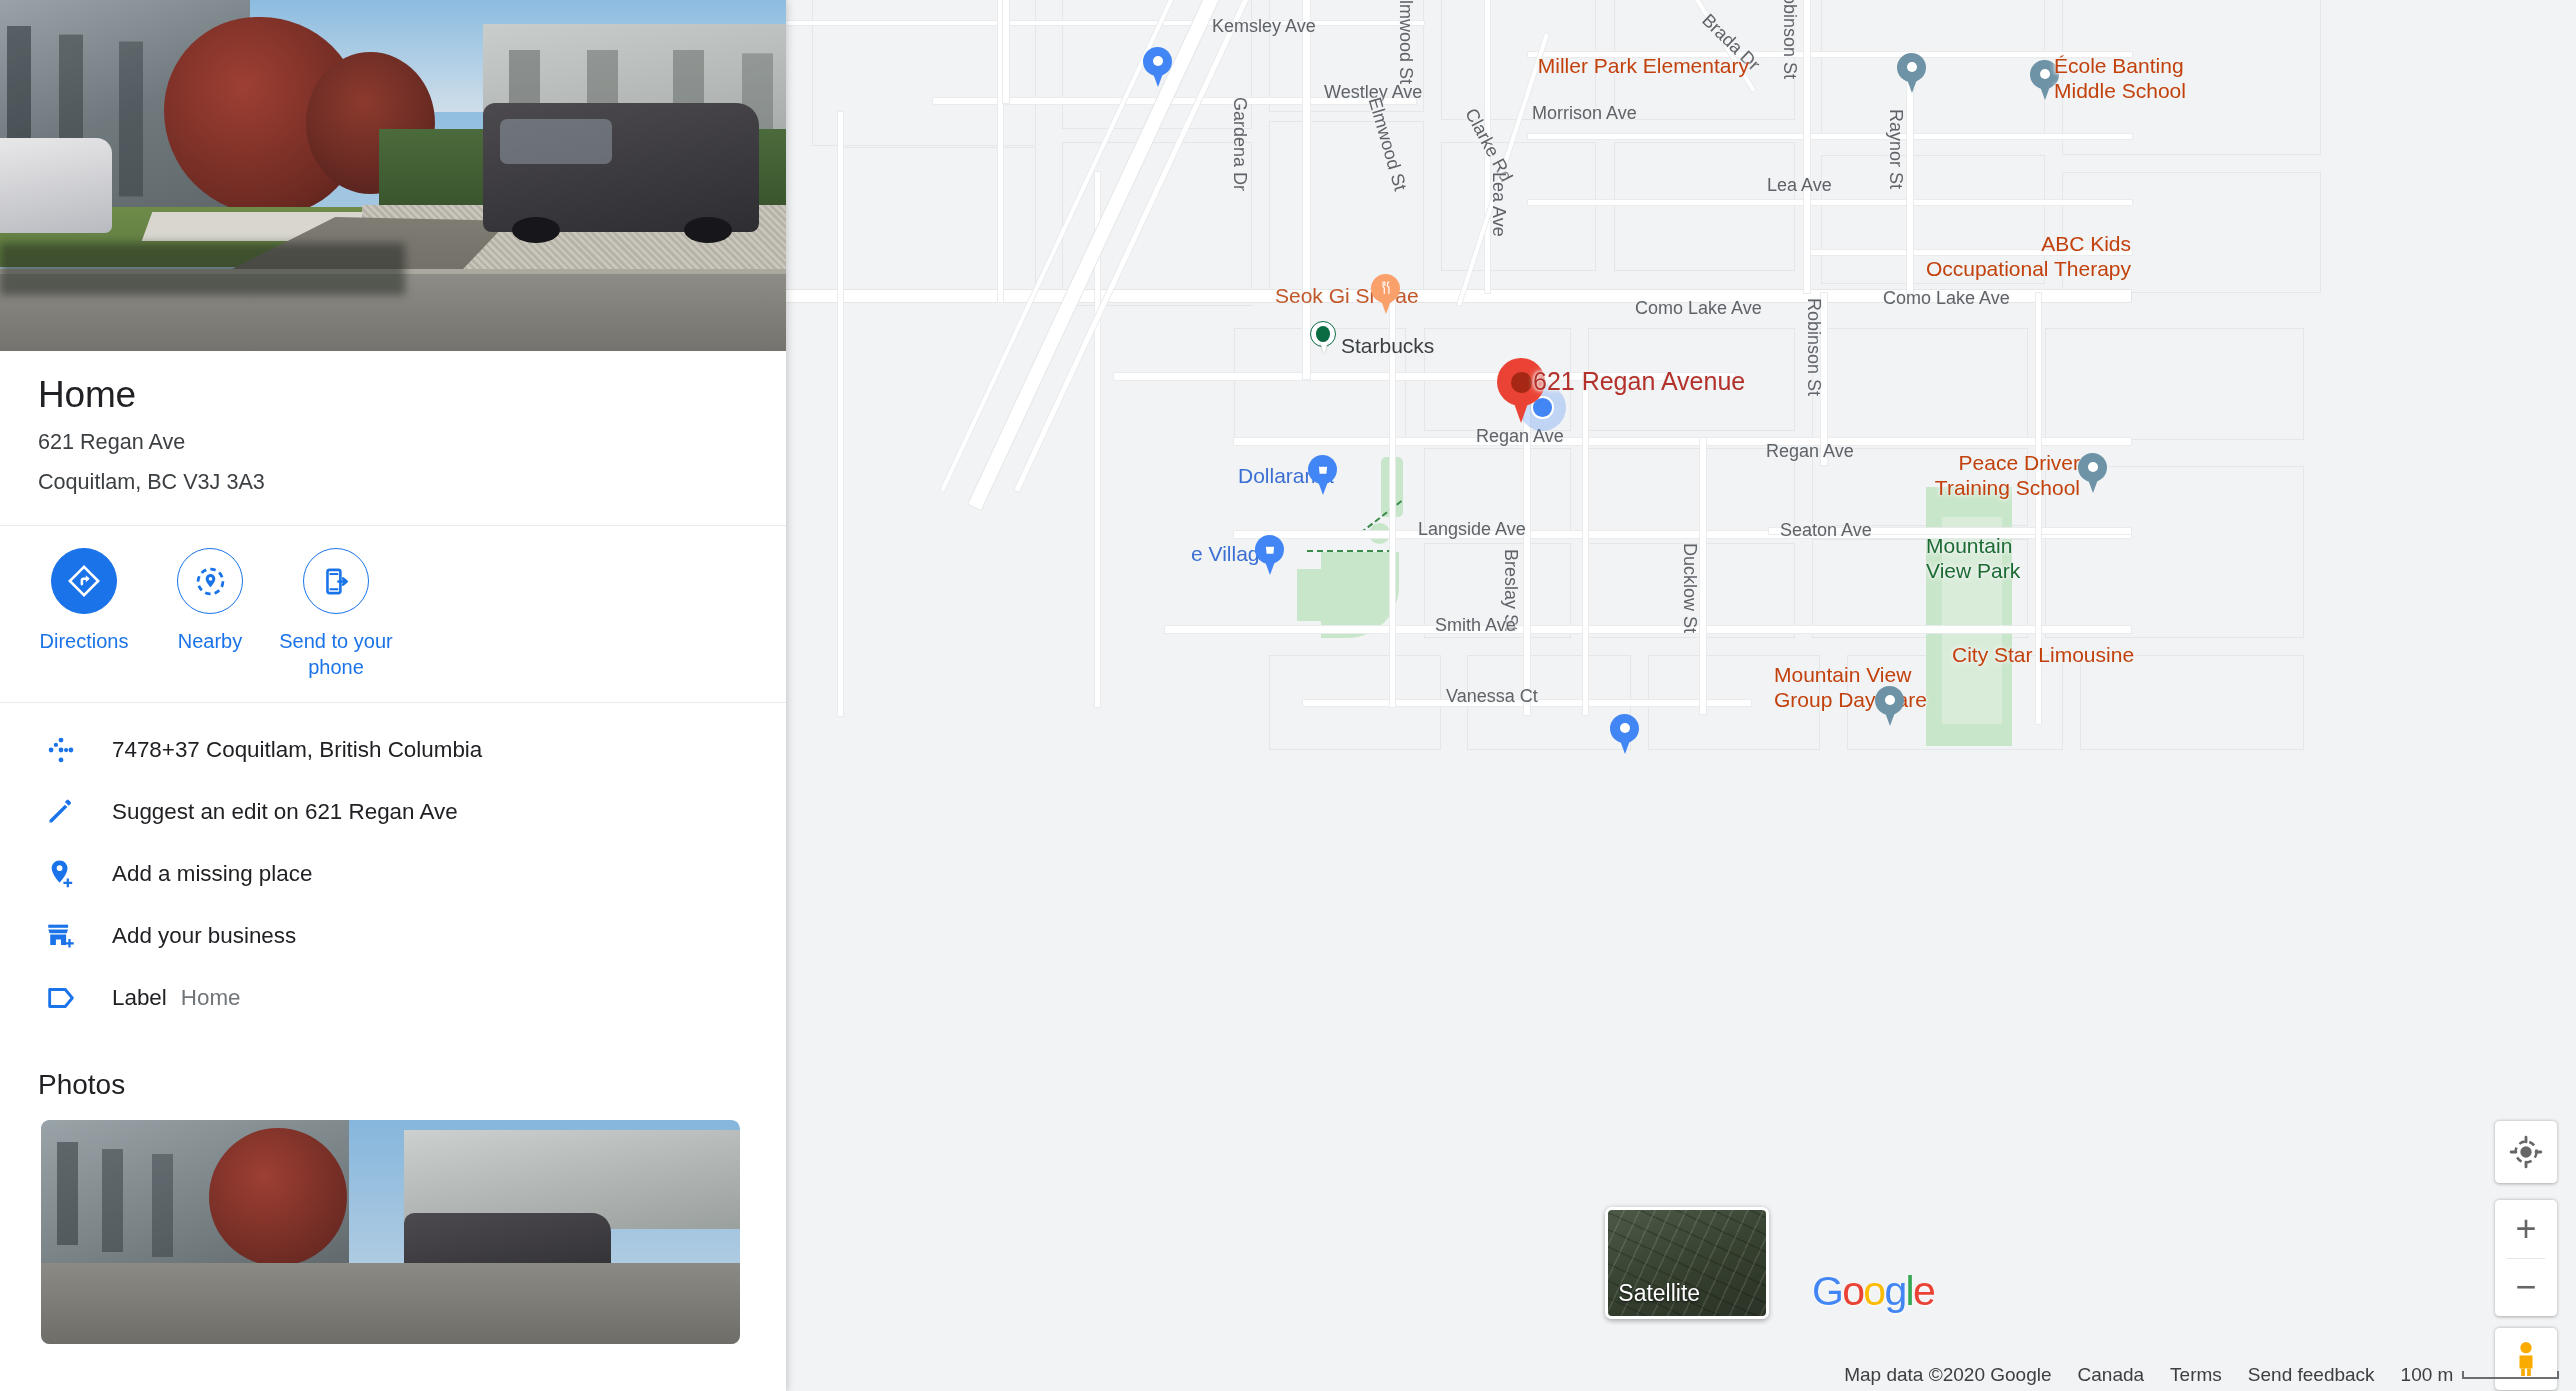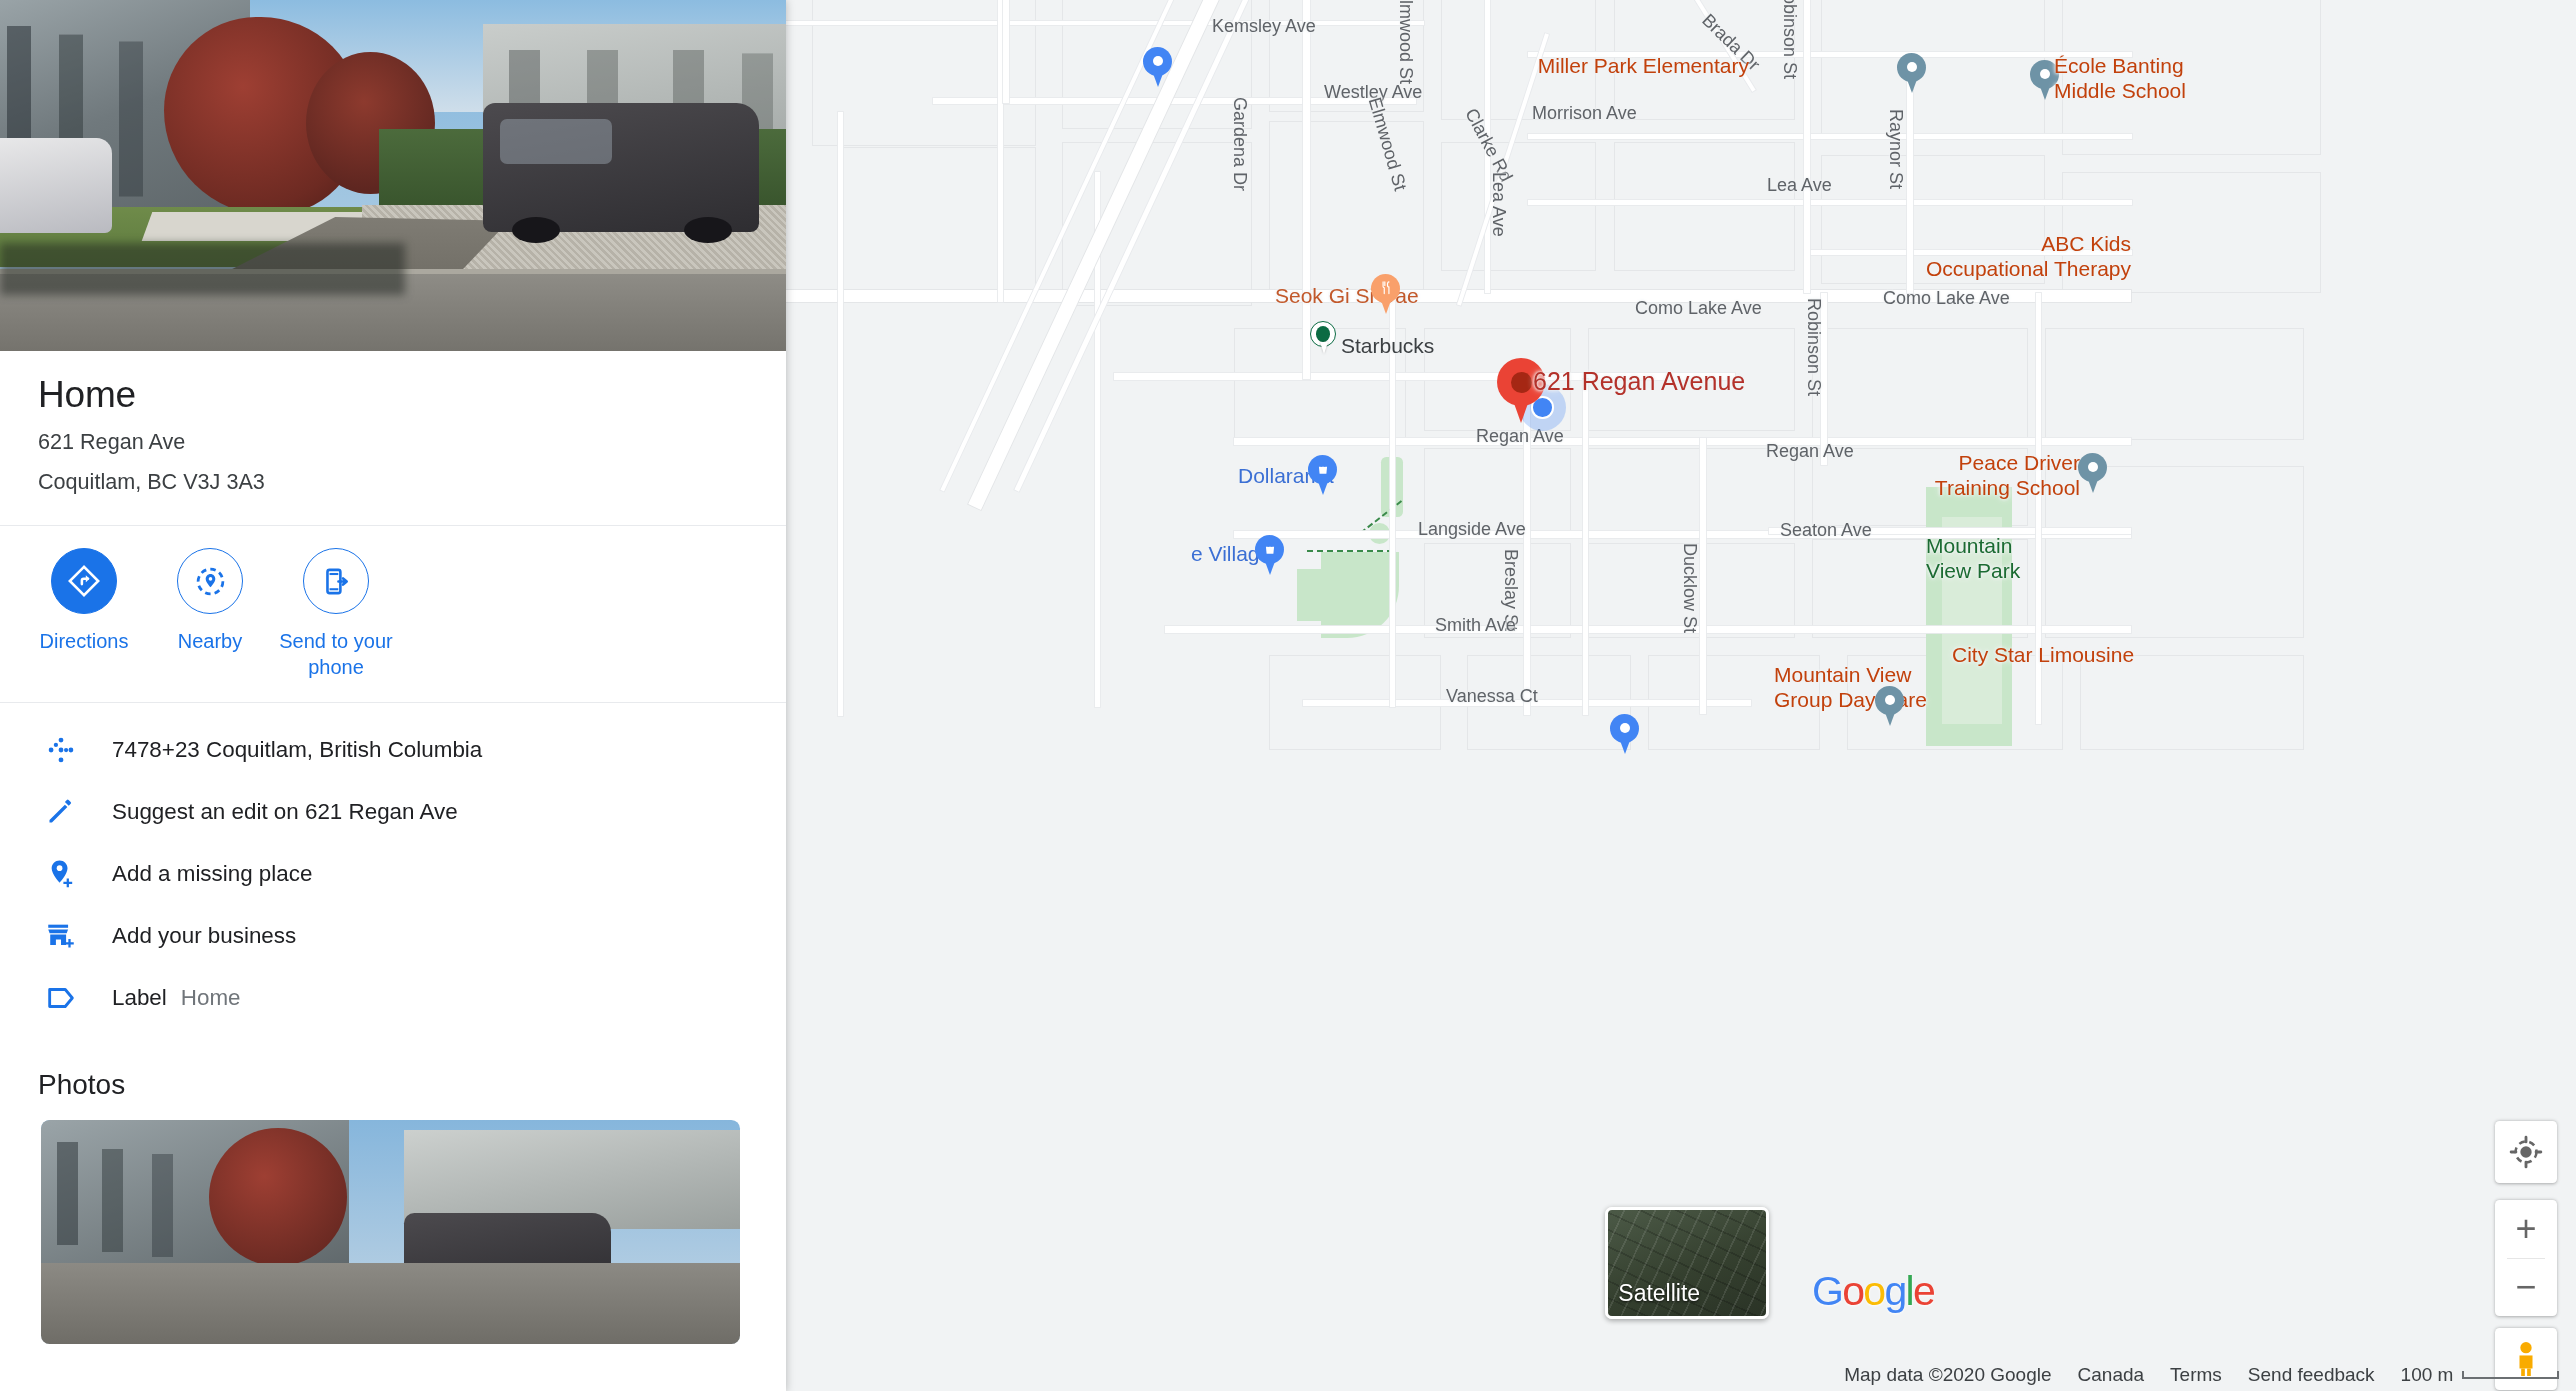--- a/index.html
+++ b/index.html
@@ -256,21 +256,21 @@
           <svg width="34" height="34" viewBox="0 0 24 24">
             <circle cx="12" cy="5" r="1.7" fill="#1a73e8"></circle>
               <circle cx="12" cy="19" r="1.7" fill="#1a73e8"></circle>
             <circle cx="5" cy="12" r="1.7" fill="#1a73e8"></circle>
               <circle cx="19" cy="12" r="1.7" fill="#1a73e8"></circle>
             <circle cx="12" cy="12" r="1.7" fill="#1a73e8"></circle>
             <circle cx="8.4" cy="8.4" r="1.5" fill="#1a73e8"></circle>
               <circle cx="15.6" cy="12" r="1.5" fill="#1a73e8"></circle>
           </svg>
         </span>
-        <span class="txt">7478+23 Coquitlam, British Columbia</span>
+        <span class="txt">7478+37 Coquitlam, British Columbia</span>
       </div>
 
       <div class="info-row">
         <span class="ico">
           <svg width="33" height="33" viewBox="0 0 24 24">
             <path d="M4 18.2V20h1.8L17 8.8l-1.8-1.8L4 18.2zM19.4 6.4a.9.9 0 0 0 0-1.3l-1.5-1.5a.9.9 0 0 0-1.3 0l-1.4 1.4 2.8 2.8 1.4-1.4z" fill="#1a73e8"></path>
           </svg>
         </span>
         <span class="txt">Suggest an edit on 621 Regan Ave</span>
       </div>

